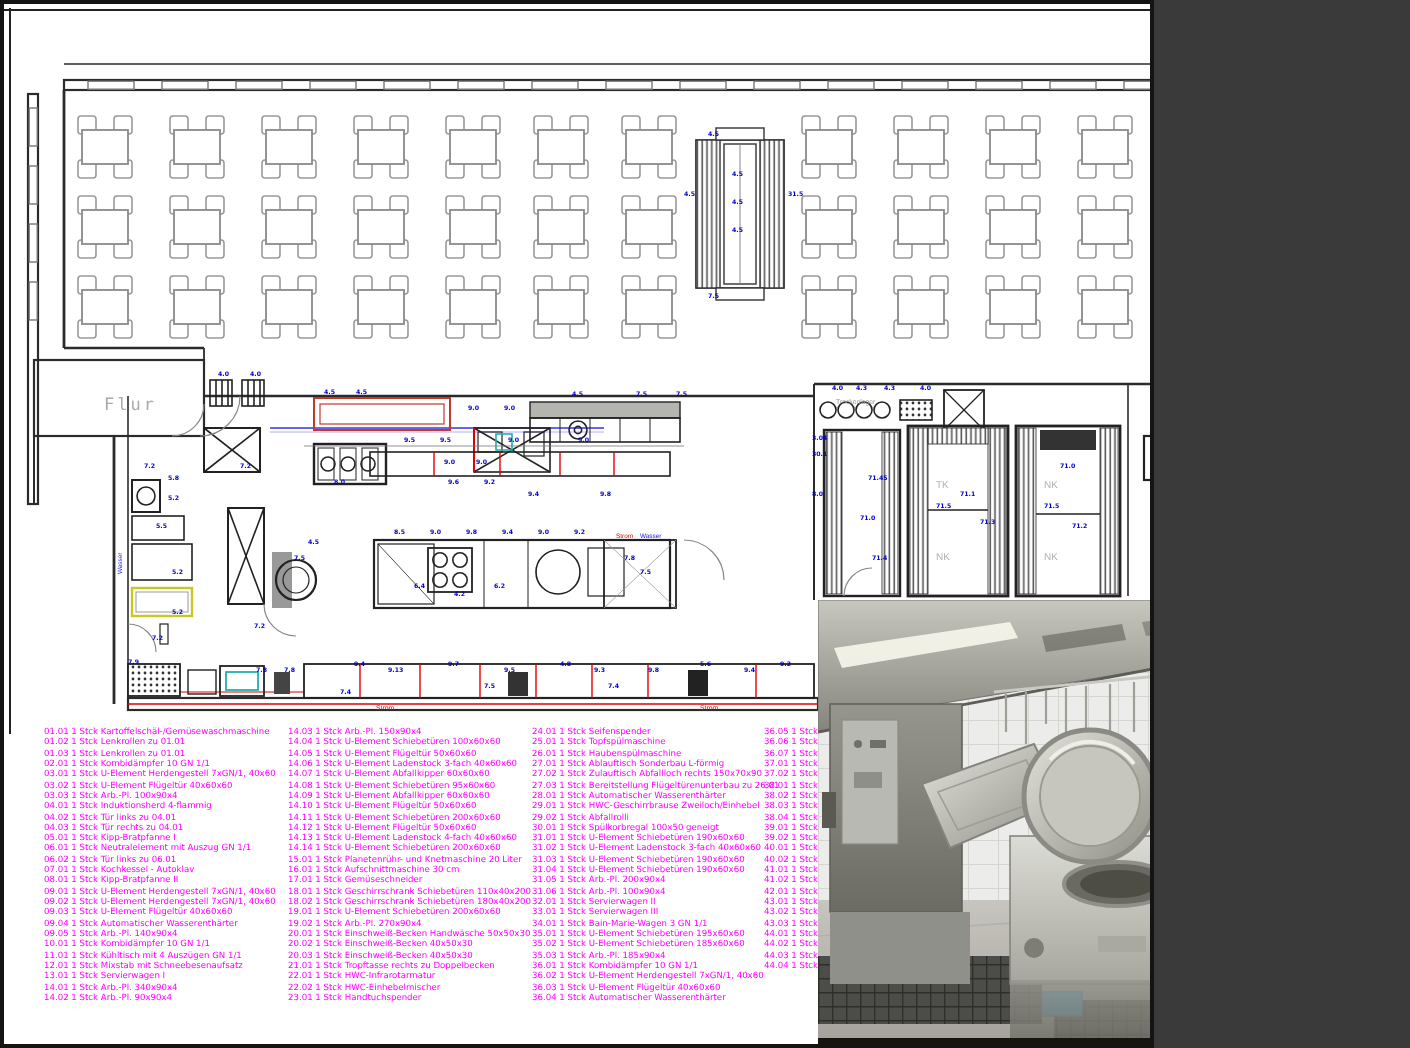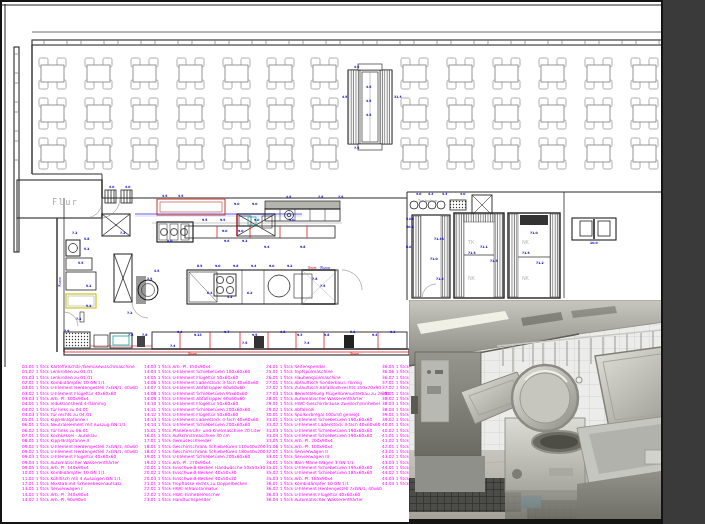--- a/index.html
+++ b/index.html
@@ -1,16 +1,16 @@
 <!DOCTYPE html>
 <html><head>
 <meta charset="utf-8">
 <style>
   html,body{margin:0;padding:0;background:#3a3a3a;}
-  #app{position:relative;width:663px;height:524px;background:#fff;overflow:hidden;
+  #app{position:relative;width:577px;height:524px;background:#fff;overflow:hidden;
        box-sizing:border-box;border:2px solid #141414;
        font-family:"Liberation Sans", sans-serif;}
   #plan-svg{position:absolute;left:0;top:0;}
   #legend{position:absolute;left:0;top:0;width:705px;height:524px;pointer-events:none;}
   .leg-col{position:absolute;top:362px;white-space:nowrap;}
   .leg-row{font-family:"DejaVu Sans",sans-serif;font-size:4.3px;line-height:5.32px;
            color:#ff00ff;letter-spacing:0;}
   #photo-wrap{position:absolute;left:407px;top:298px;width:298px;height:226px;}
 </style>
 </head>

